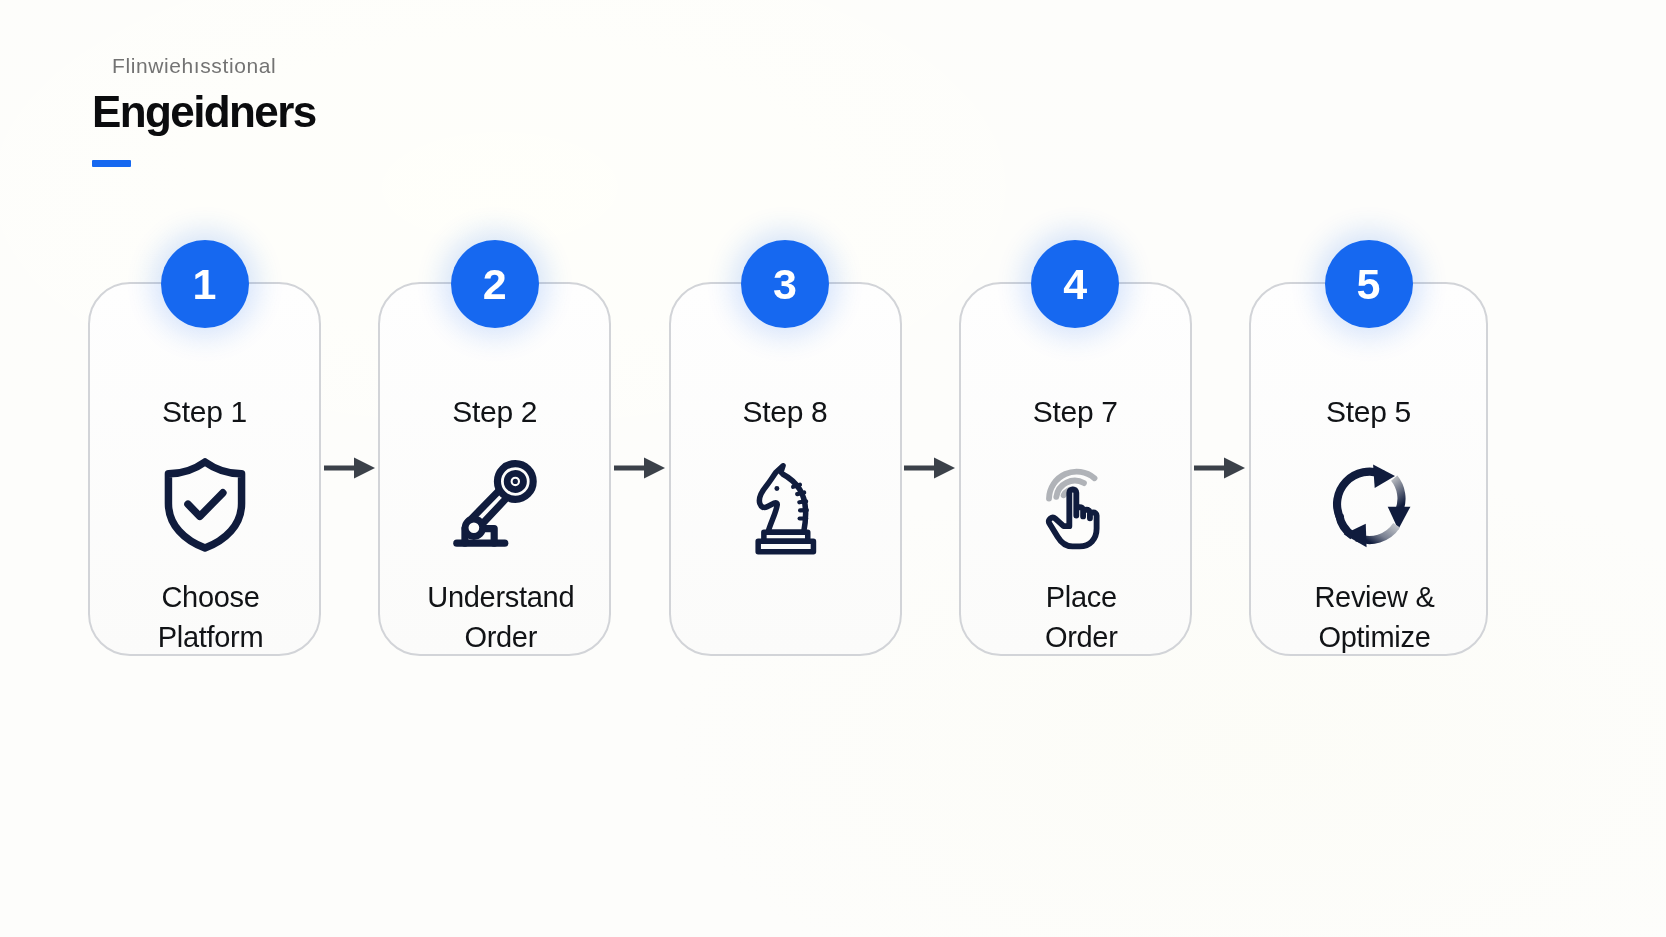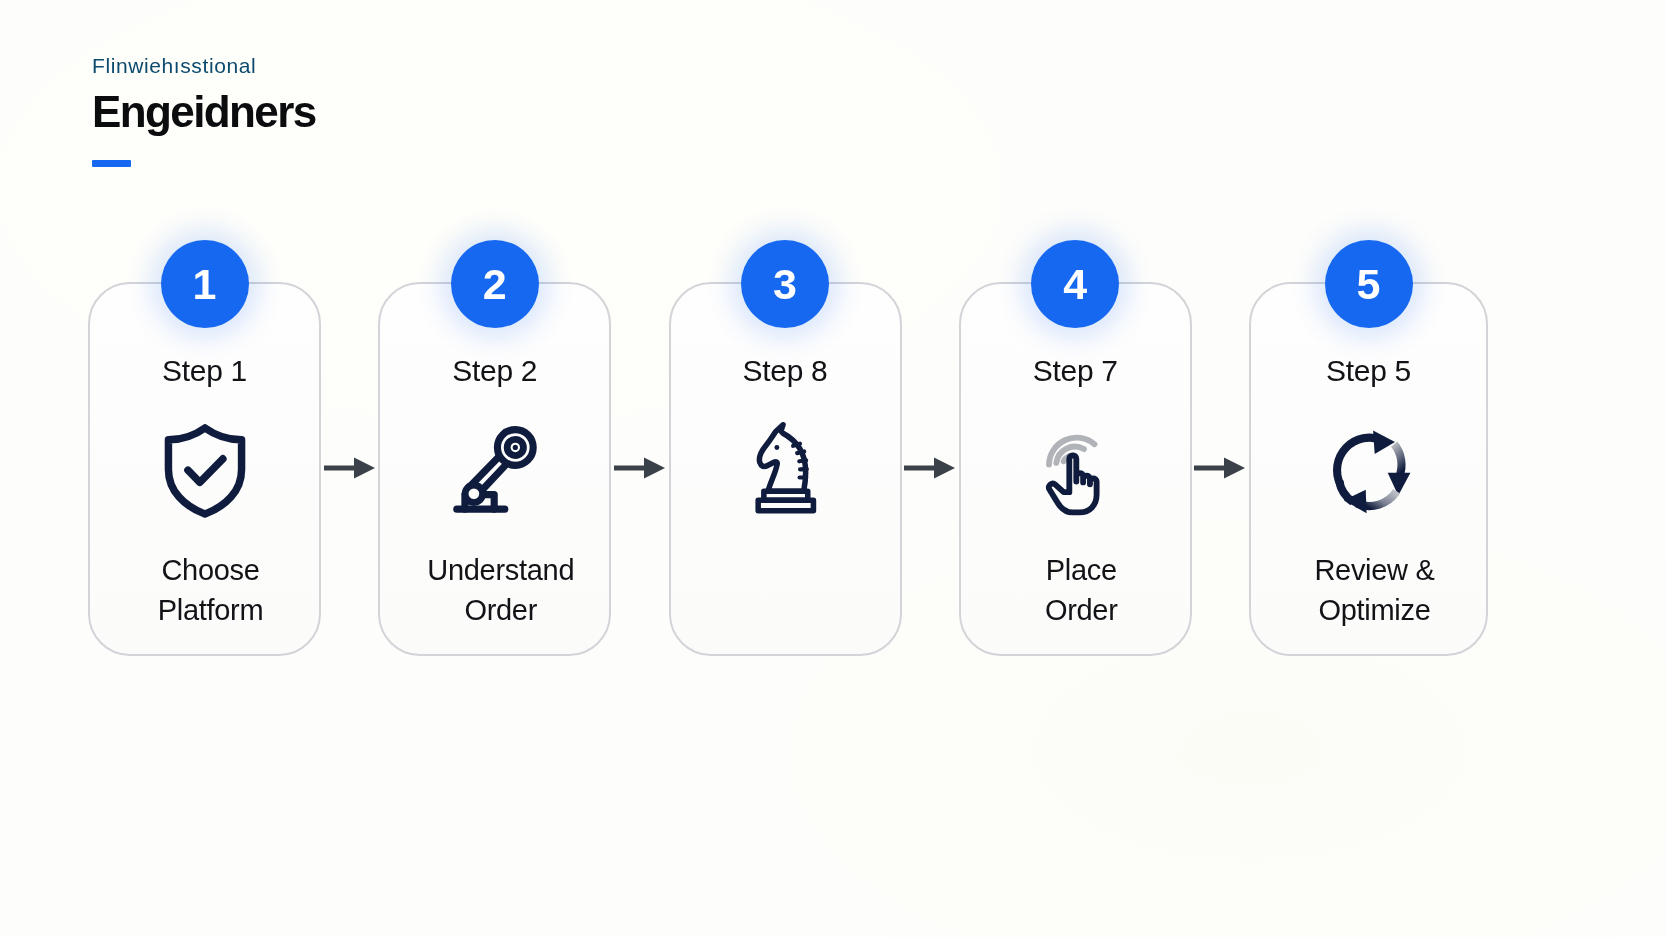--- a/index.html
+++ b/index.html
@@ -36,24 +36,25 @@
   
   .header {
     position: absolute;
     left: 92px;
     top: 54px;
   }
 
   .eyebrow {
     font-size: 21px;
     font-weight: 400;
-    color: #0c4a6e;
+    color: #737373;
     letter-spacing: 0.6px;
     line-height: 1.1;
     white-space: nowrap;
+    margin-left: 20px;
   }
 
   .headline {
     font-size: 44px;
     font-weight: 700;
     color: #0b0c0e;
     letter-spacing: -1.6px;
     line-height: 1.05;
     margin-top: 12px;
     white-space: nowrap;
@@ -121,21 +122,21 @@
     display: flex;
     align-items: center;
     justify-content: center;
     color: #ffffff;
     font-size: 43px;
     font-weight: 700;
     line-height: 1;
   }
 
   .step-label {
-    margin-top: 70px;
+    margin-top: 111px;
     font-size: 30px;
     font-weight: 400;
     color: #111316;
     letter-spacing: -0.3px;
   }
 
   .icon-wrap {
     margin-top: 24px;
     height: 118px;
     width: 118px;

